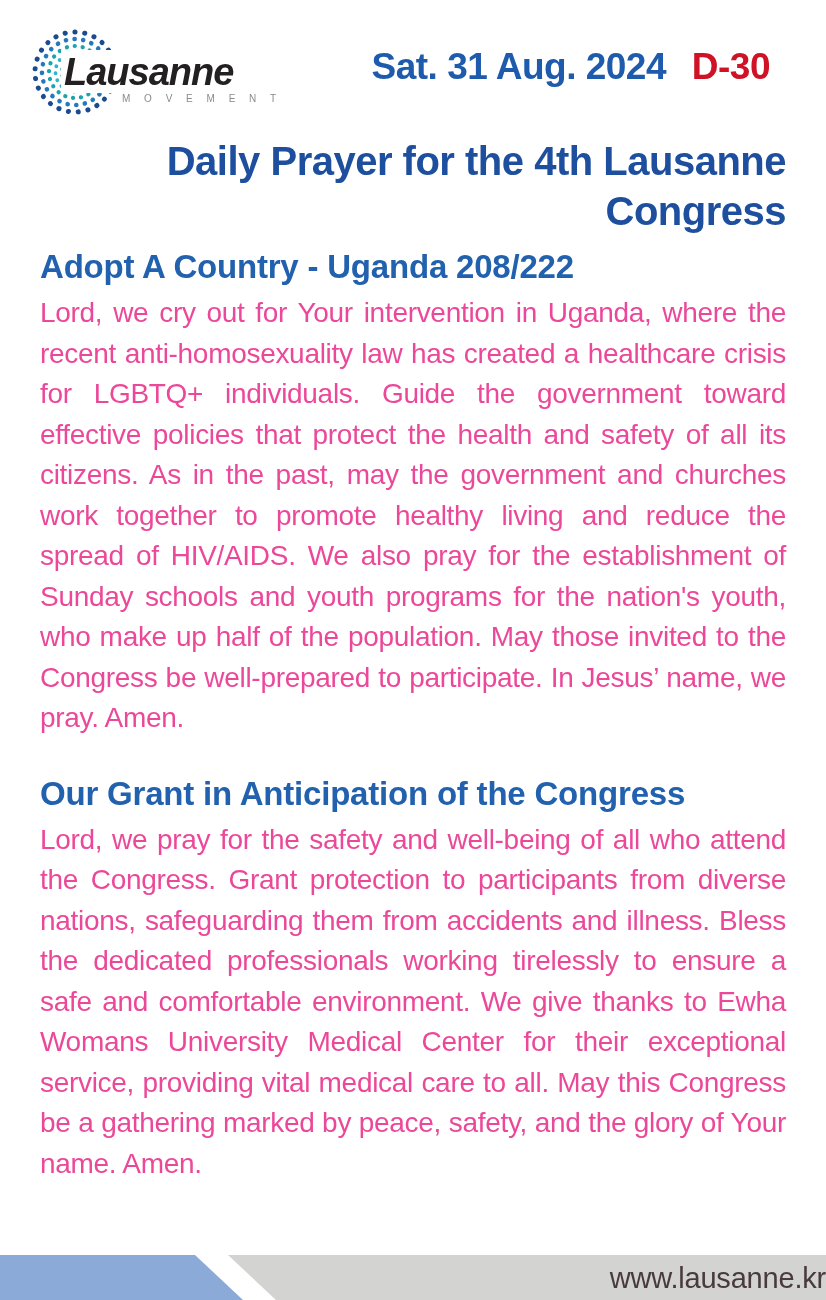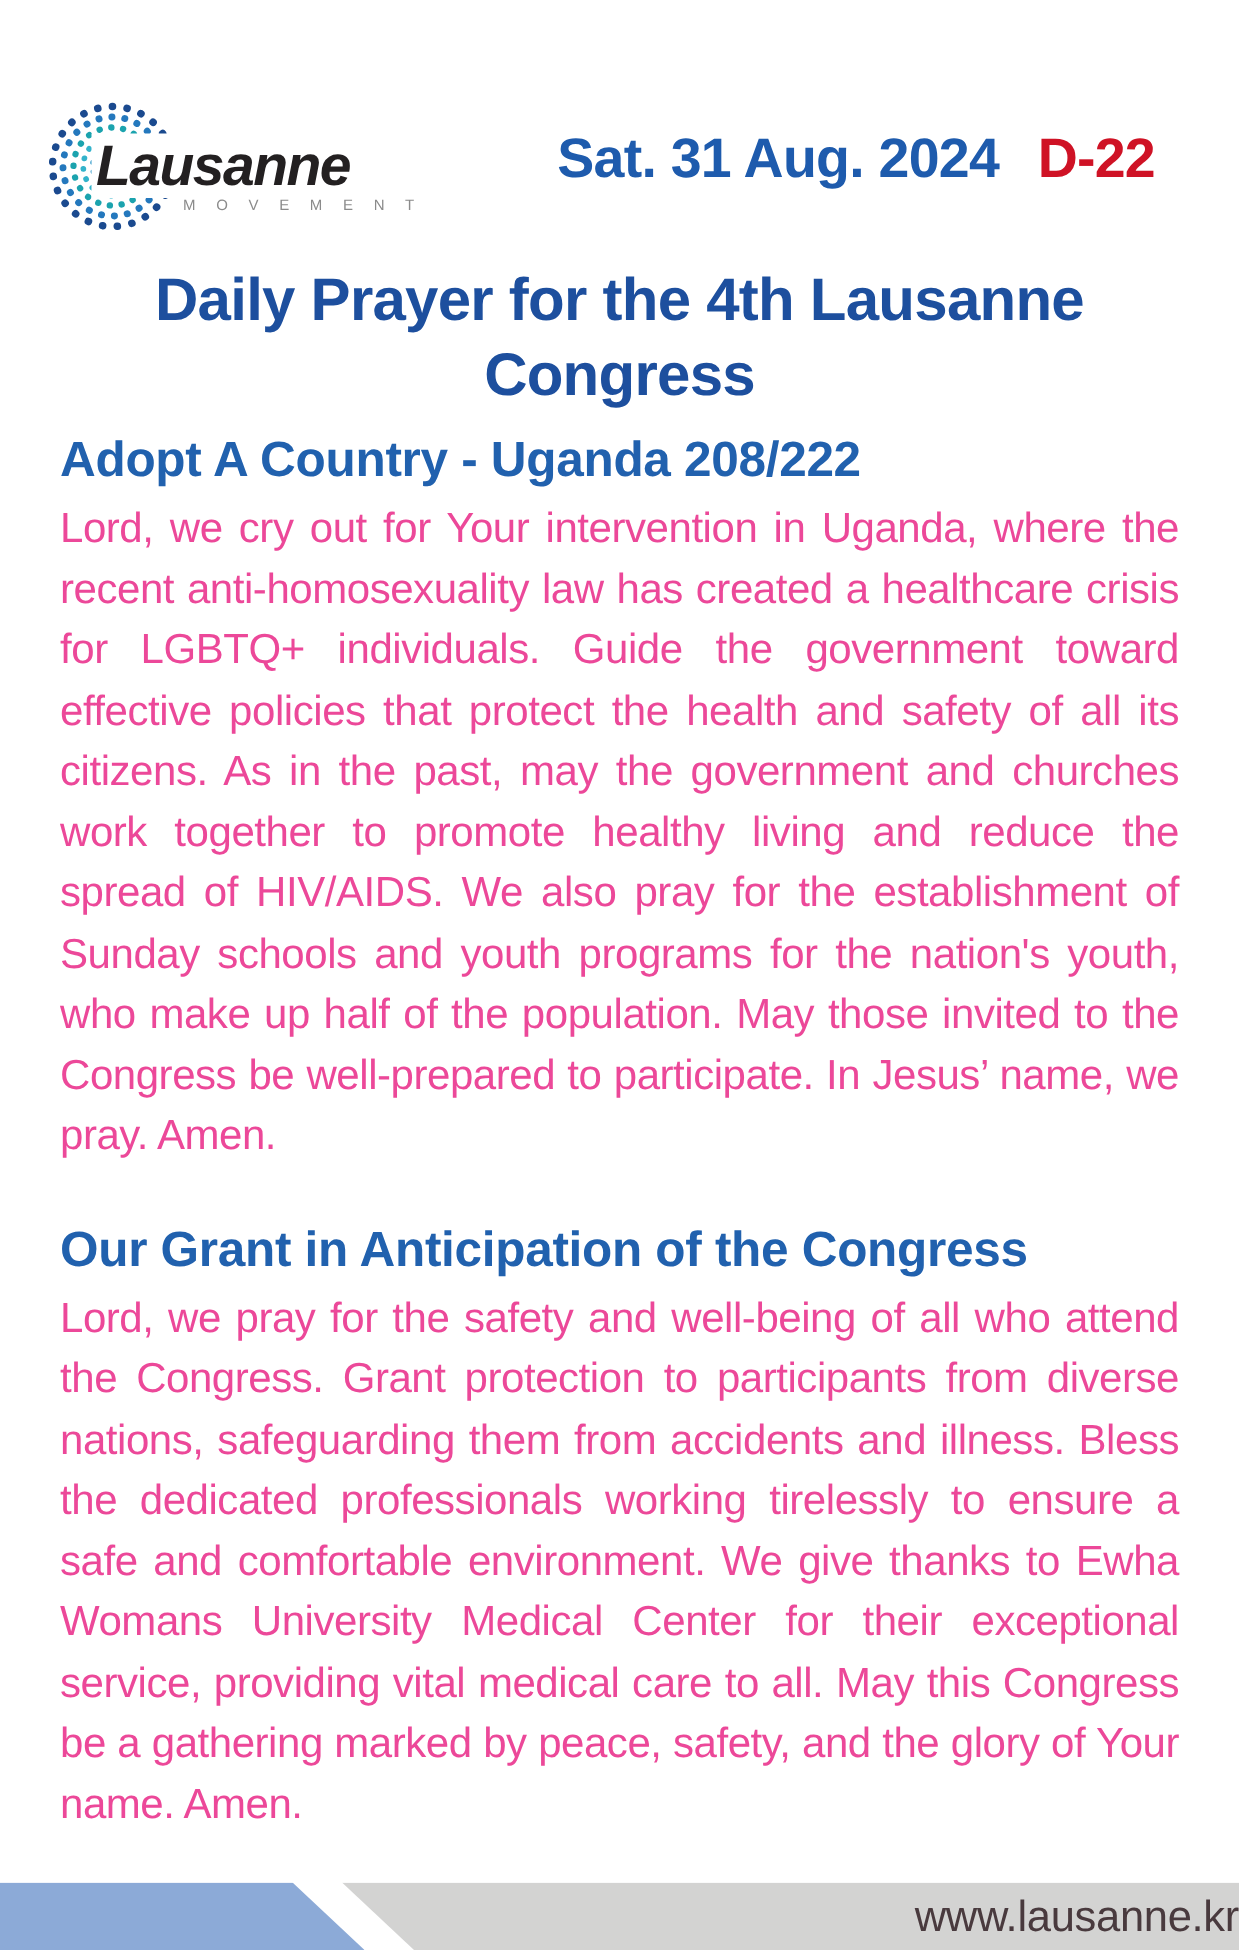--- a/index.html
+++ b/index.html
@@ -6,21 +6,21 @@
   .page {
     position:relative;
     width:826px; height:1300px;
     margin:0 auto;
     background:#ffffff;
     font-family:"Liberation Sans", sans-serif;
     overflow:hidden;
   }
 
   
-  .header { position:relative; height:122px;margin-top:39px; }
+  .header { position:relative; height:122px; }
 
   .logo { position:absolute; left:30px; top:8px; width:370px; height:108px; }
   .logo-dots { position:absolute; left:0; top:19px; }
   .logo-word {
     position:absolute; left:31px; top:42px;
     font-style:italic; font-weight:700; font-size:38px; line-height:1;
     letter-spacing:-1px; color:#232021;
     background:#ffffff; padding:3px 8px 2px 3px;
   }
   .logo-sub {
@@ -34,21 +34,21 @@
     white-space:nowrap;
   }
   .date-text { color:#1e5bad;text-align:right; }
   .dday-text { color:#cf1225; margin-left:16px; }
 
   
   .content { padding:0 40px; }
 
   .page-title {
     margin:14px 0 0 0;
-    text-align:center;
+    text-align:right;
     font-size:40px; line-height:50px; font-weight:700;
     letter-spacing:-0.5px;
     color:#1d4f9e;
   }
 
   .section-heading {
     margin:10px 0 5px 0;
     font-size:33px; line-height:42px; font-weight:700;
     letter-spacing:-0.2px;
     color:#2161ae;
@@ -95,21 +95,21 @@
         <circle cx="45" cy="45" r="19.5" fill="none" stroke="#33b3cb" stroke-width="3.8" stroke-linecap="round" stroke-dasharray="0.1 7" transform="rotate(8 45 45)"></circle>
         <circle cx="45" cy="45" r="13.5" fill="none" stroke="#2f99c9" stroke-width="3.2" stroke-linecap="round" stroke-dasharray="0.1 6.2" transform="rotate(30 45 45)"></circle>
         <circle cx="45" cy="45" r="8" fill="none" stroke="#35b0c0" stroke-width="2.6" stroke-linecap="round" stroke-dasharray="0.1 5.4"></circle>
       </svg>
       <span class="logo-word">Lausanne</span>
       <span class="logo-sub">M O V E M E N T</span>
     </div>
 
     <div class="date-line">
       <span class="date-text">Sat. 31 Aug. 2024</span>
-      <span class="dday-text">D-22</span>
+      <span class="dday-text">D-30</span>
     </div>
   </div>
 
   <div class="content">
     <h1 class="page-title">Daily Prayer for the 4th Lausanne Congress</h1>
 
     <h2 class="section-heading">Adopt A Country - Uganda 208/222</h2>
     <p class="prayer-text">Lord, we cry out for Your intervention in Uganda, where the recent anti-homosexuality law has created a healthcare crisis for LGBTQ+ individuals. Guide the government toward effective policies that protect the health and safety of all its citizens. As in the past, may the government and churches work together to promote healthy living and reduce the spread of HIV/AIDS. We also pray for the establishment of Sunday schools and youth programs for the nation's youth, who make up half of the population. May those invited to the Congress be well-prepared to participate. In Jesus’ name, we pray. Amen.</p>
 
     <h2 class="section-heading second">Our Grant in Anticipation of the Congress</h2>

